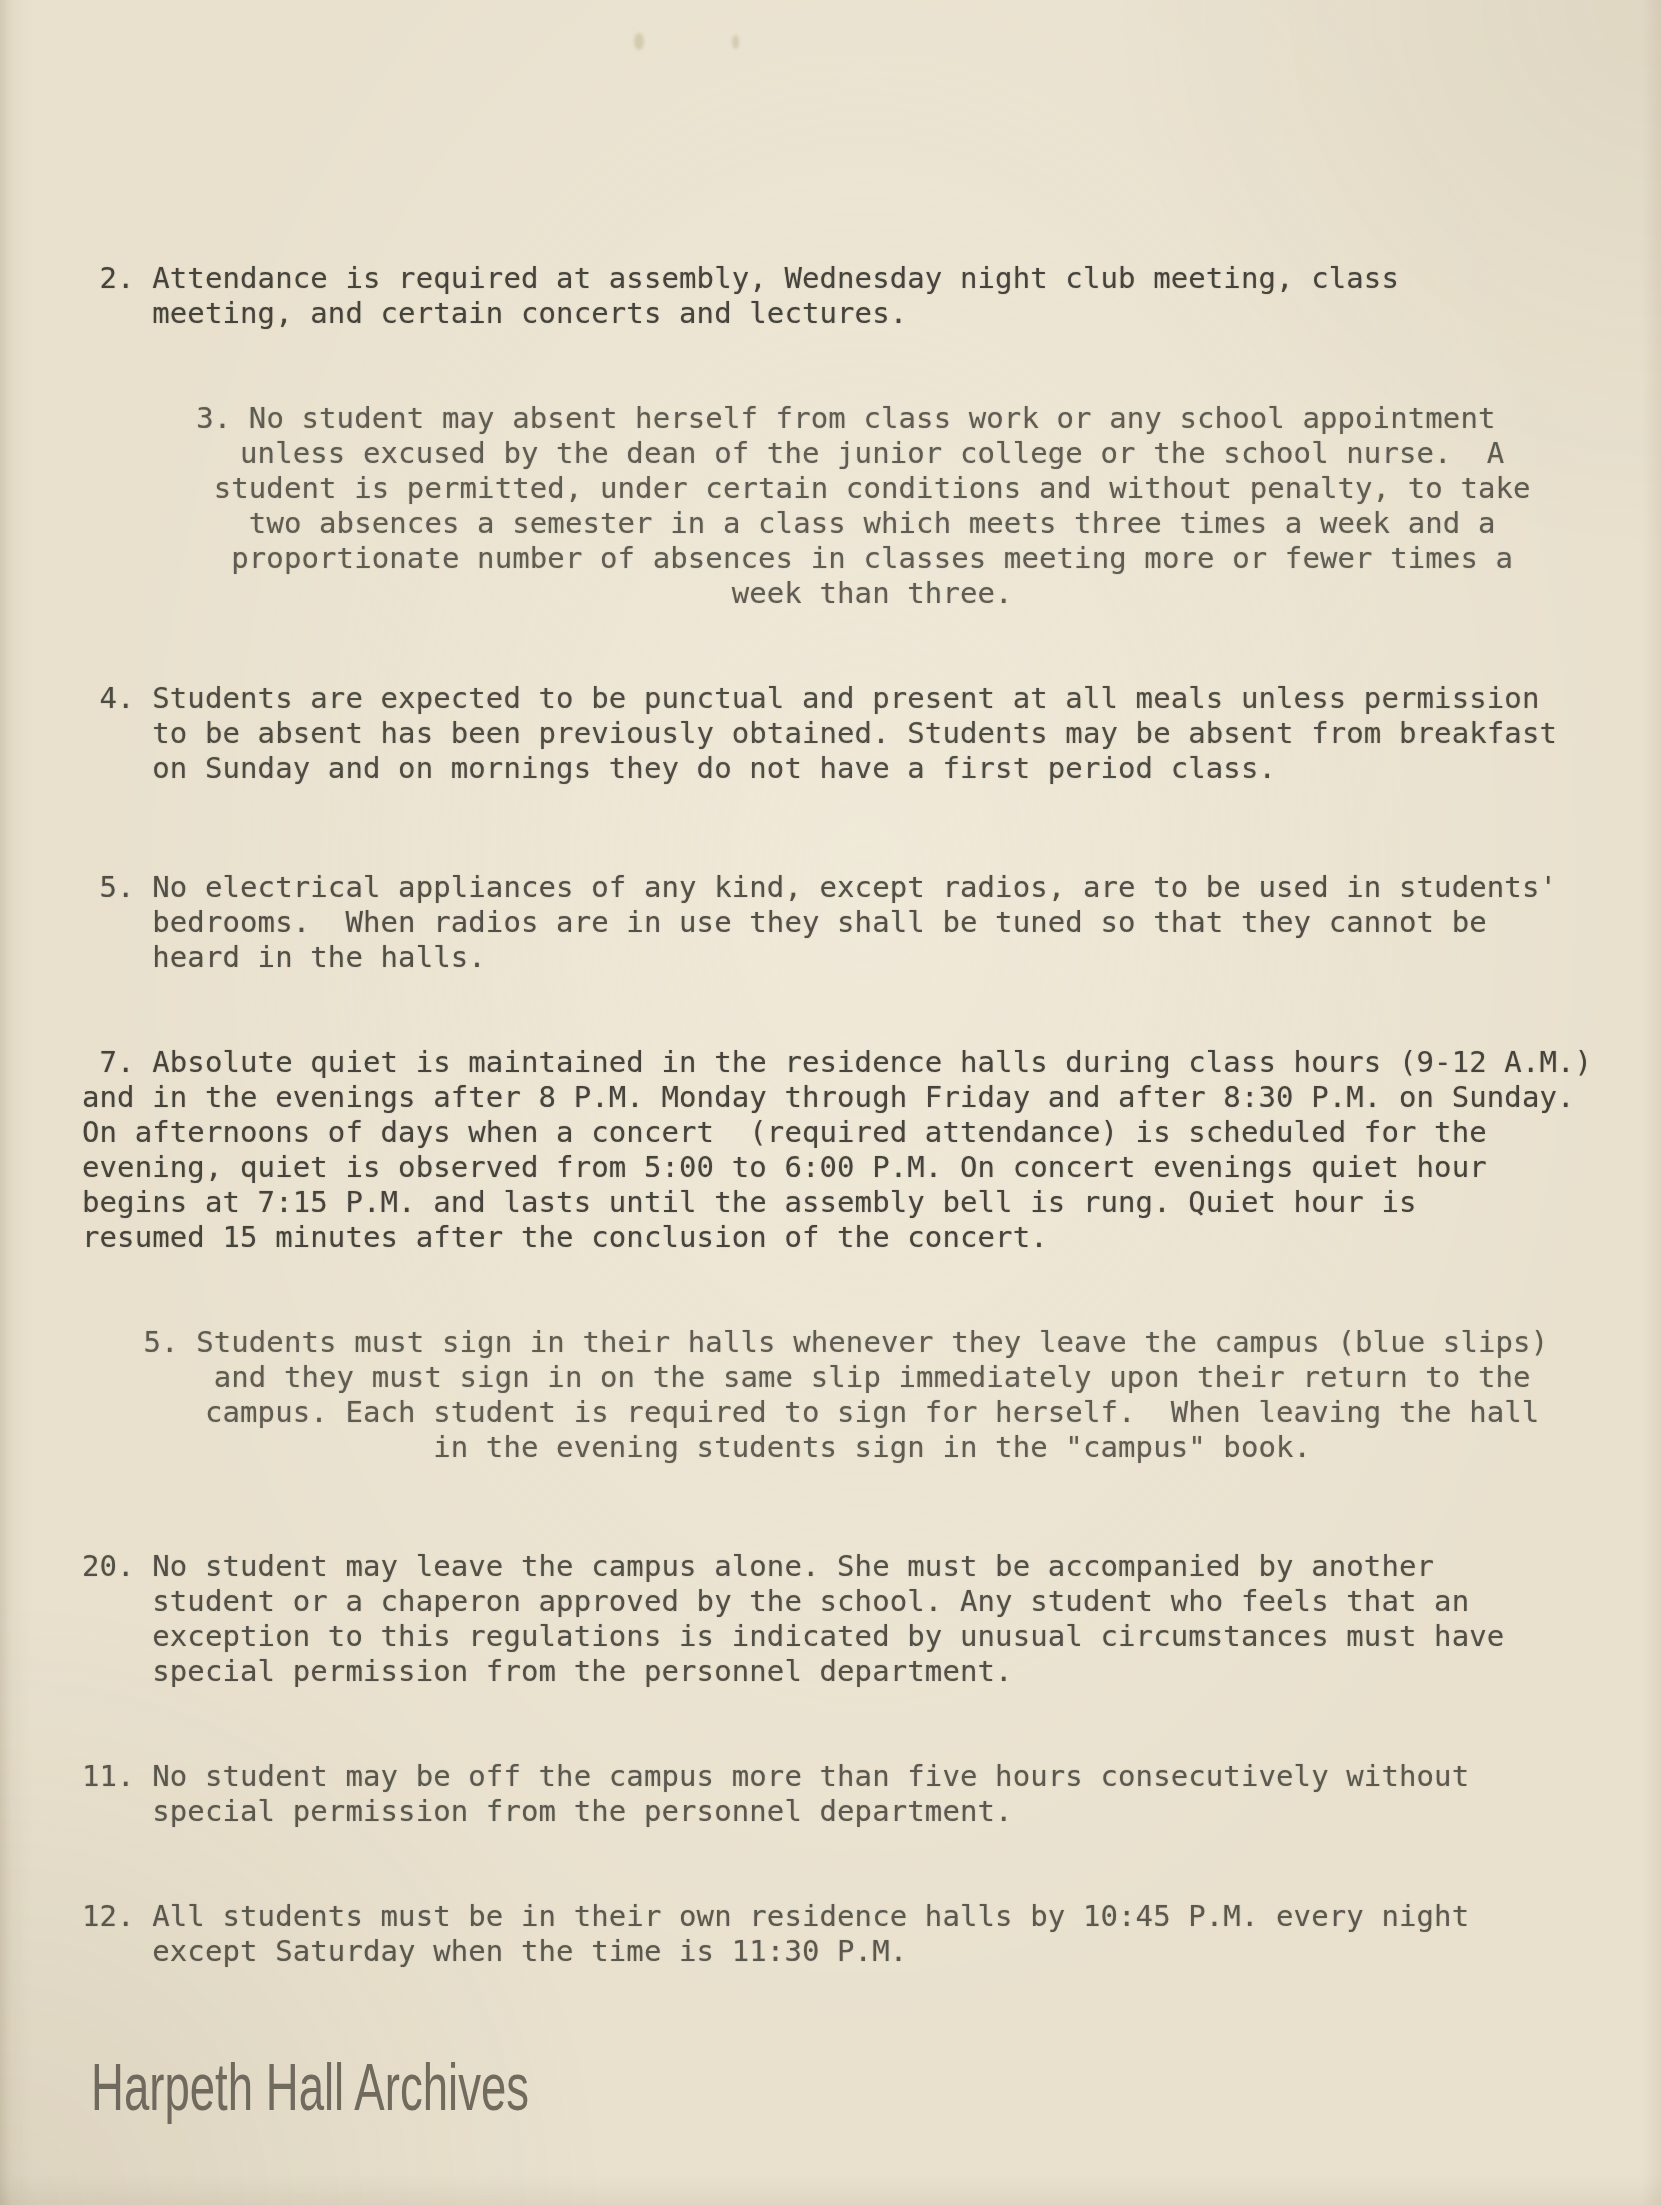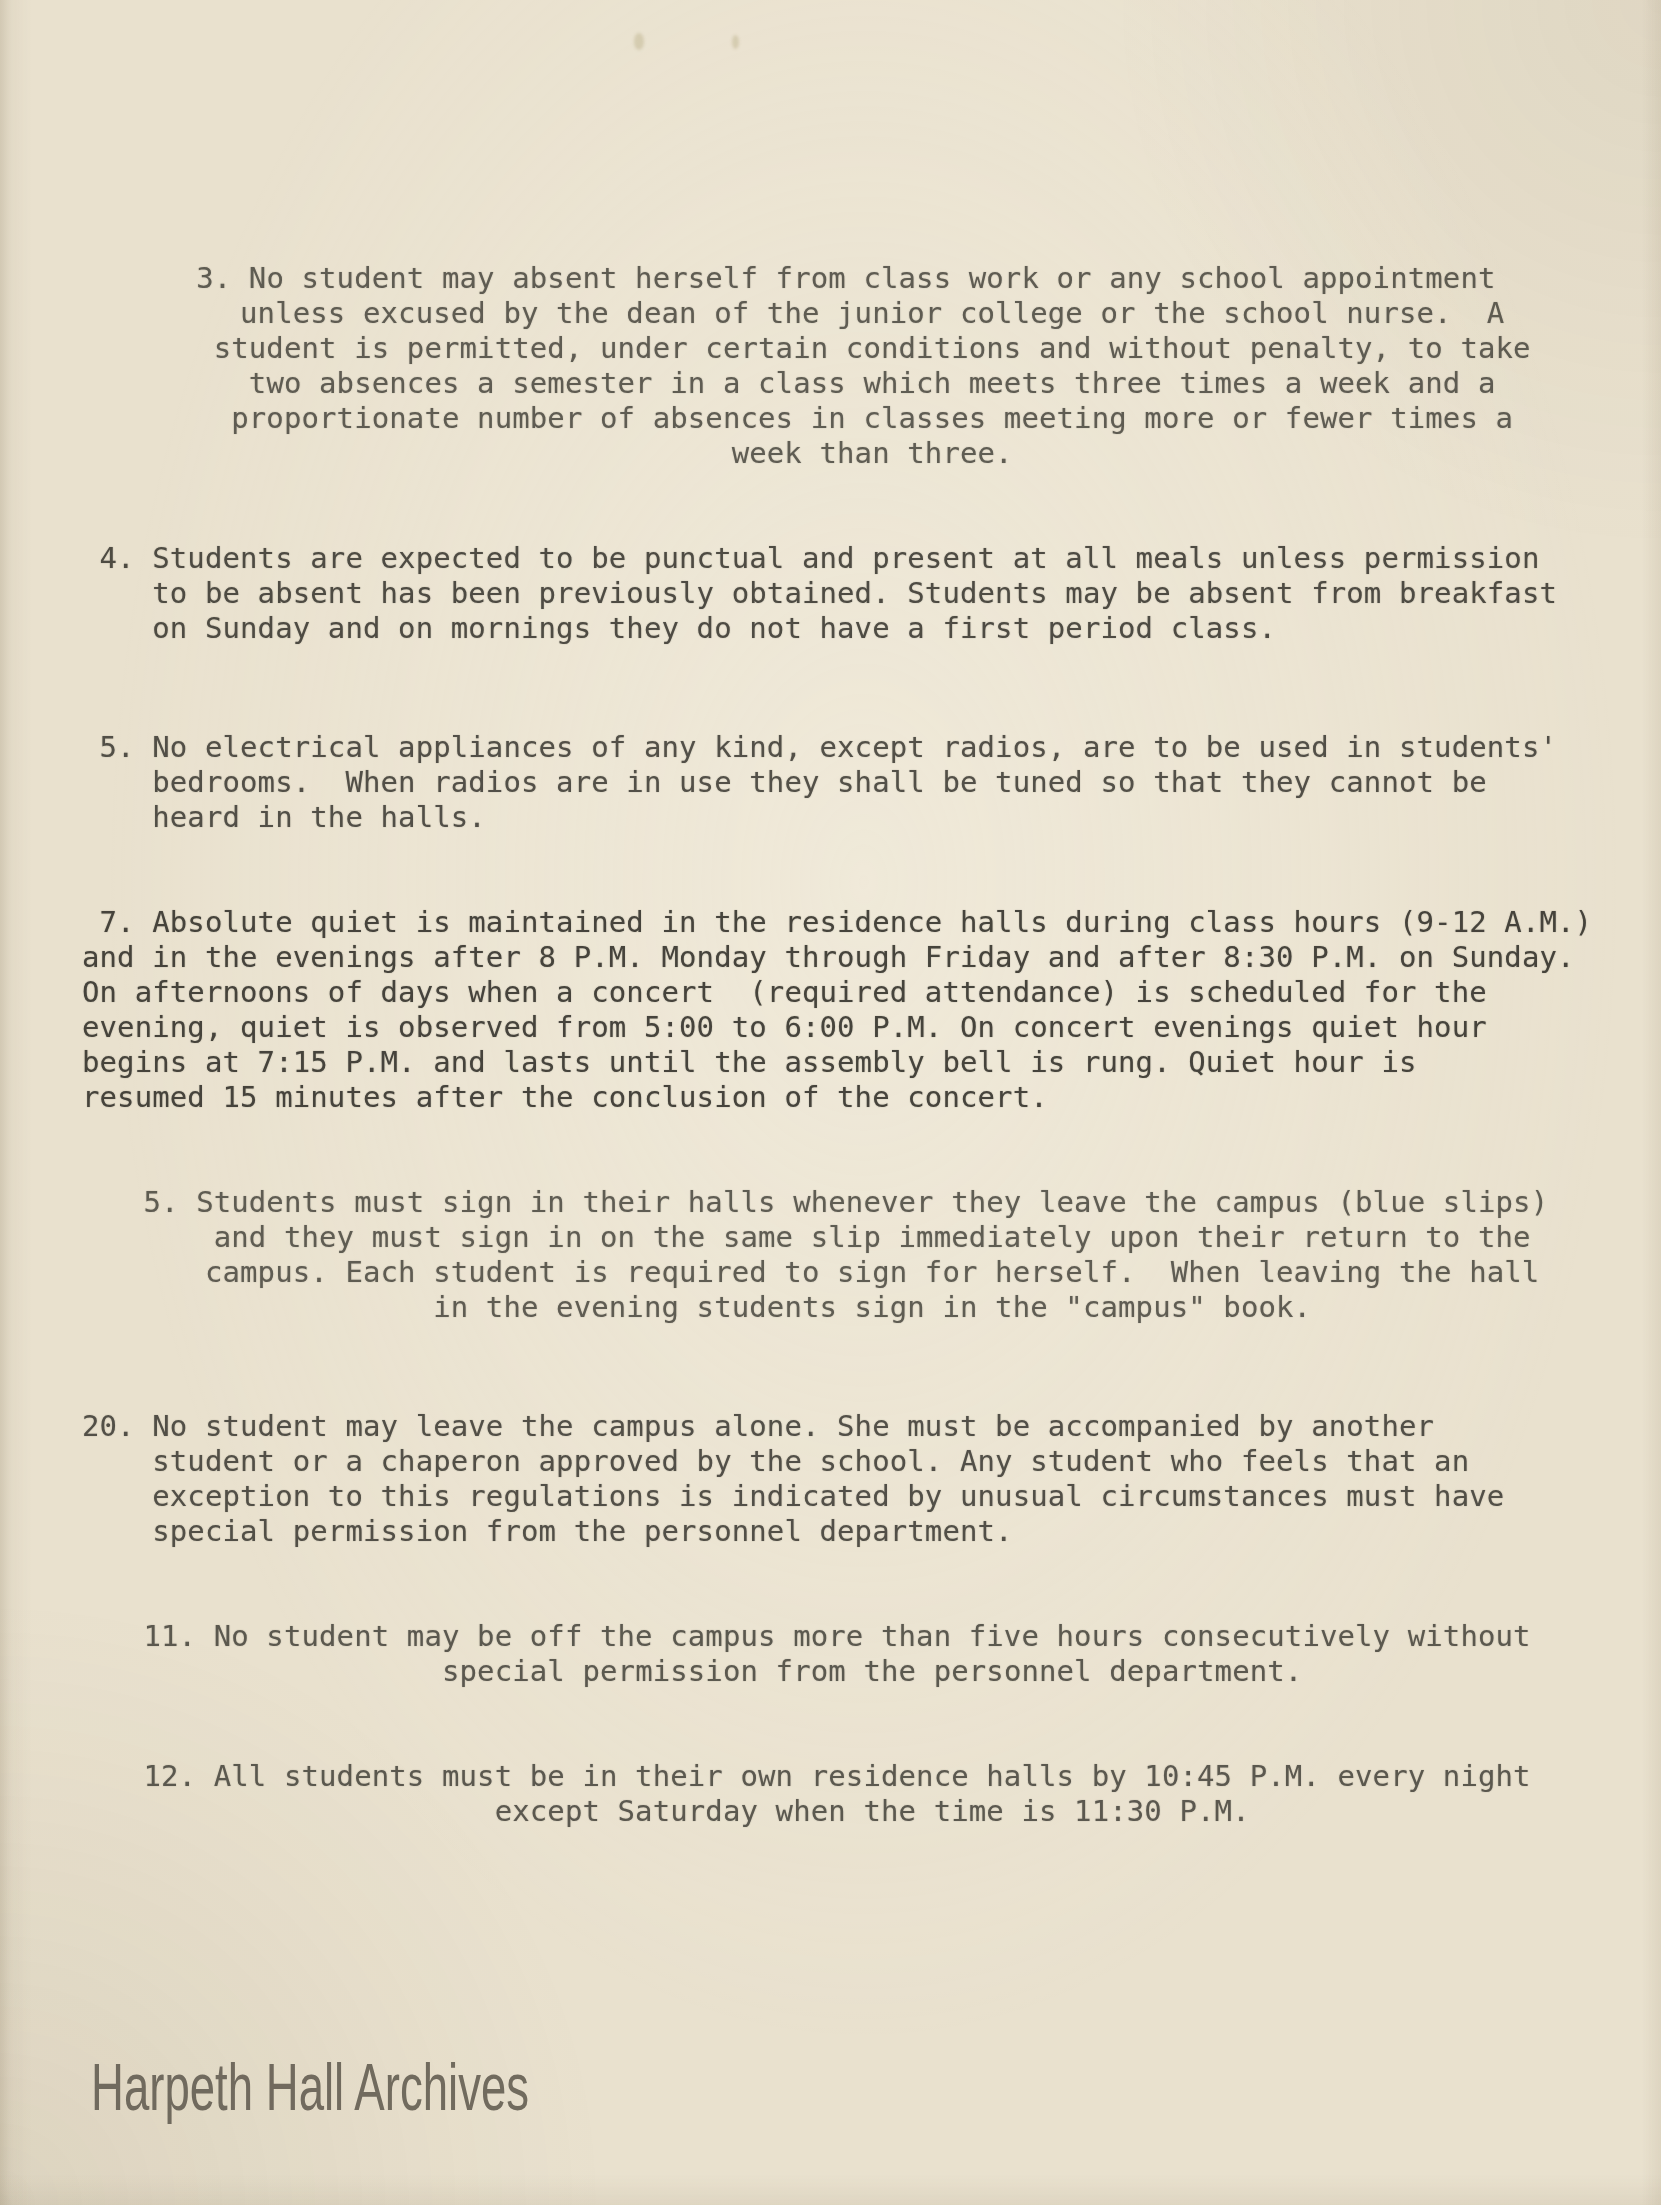--- a/index.html
+++ b/index.html
@@ -27,21 +27,21 @@
     color: #38362f;
     white-space: pre;
     letter-spacing: 0.1px;
     text-shadow: 0 0 1.4px rgba(56,54,47,0.38);
     filter: blur(0.3px);
   }
   .item { white-space: pre; }
   .o90 { opacity: 0.92; }
   .o88 { opacity: 0.88; }
   .o85 { opacity: 0.85; margin-top: 14px; }
-  .o80 { opacity: 0.80; text-align: center; }
+  .o80 { opacity: 0.80; }
   .o78 { opacity: 0.78; text-align: center; }
   .wm {
     position: absolute;
     left: 91px;
     top: 2053px;
     font-family: "Liberation Sans", "DejaVu Sans", sans-serif;
     font-size: 67px;
     line-height: 67px;
     font-weight: 400;
     color: #6b6559;
@@ -59,20 +59,22 @@
   #speck1 { left: 634px; top: 33px; width: 9.7px; height: 16.6px; }
   #speck2 { left: 732px; top: 35px; width: 7px; height: 14px; }
 </style>
 </head>
 <body>
 
 <div class="speck" id="speck1"></div>
 <div class="speck" id="speck2"></div>
 
 <div class="doc">
+  <div class="item o90"> 2. Attendance is required at assembly, Wednesday night club meeting, class
+    meeting, and certain concerts and lectures.</div>
   <div class="item o78"> 3. No student may absent herself from class work or any school appointment
     unless excused by the dean of the junior college or the school nurse.  A
     student is permitted, under certain conditions and without penalty, to take
     two absences a semester in a class which meets three times a week and a
     proportionate number of absences in classes meeting more or fewer times a
     week than three.</div>
   <div class="item o88"> 4. Students are expected to be punctual and present at all meals unless permission
     to be absent has been previously obtained. Students may be absent from breakfast
     on Sunday and on mornings they do not have a first period class.</div>
   <div class="item o85"> 5. No electrical appliances of any kind, except radios, are to be used in students'

